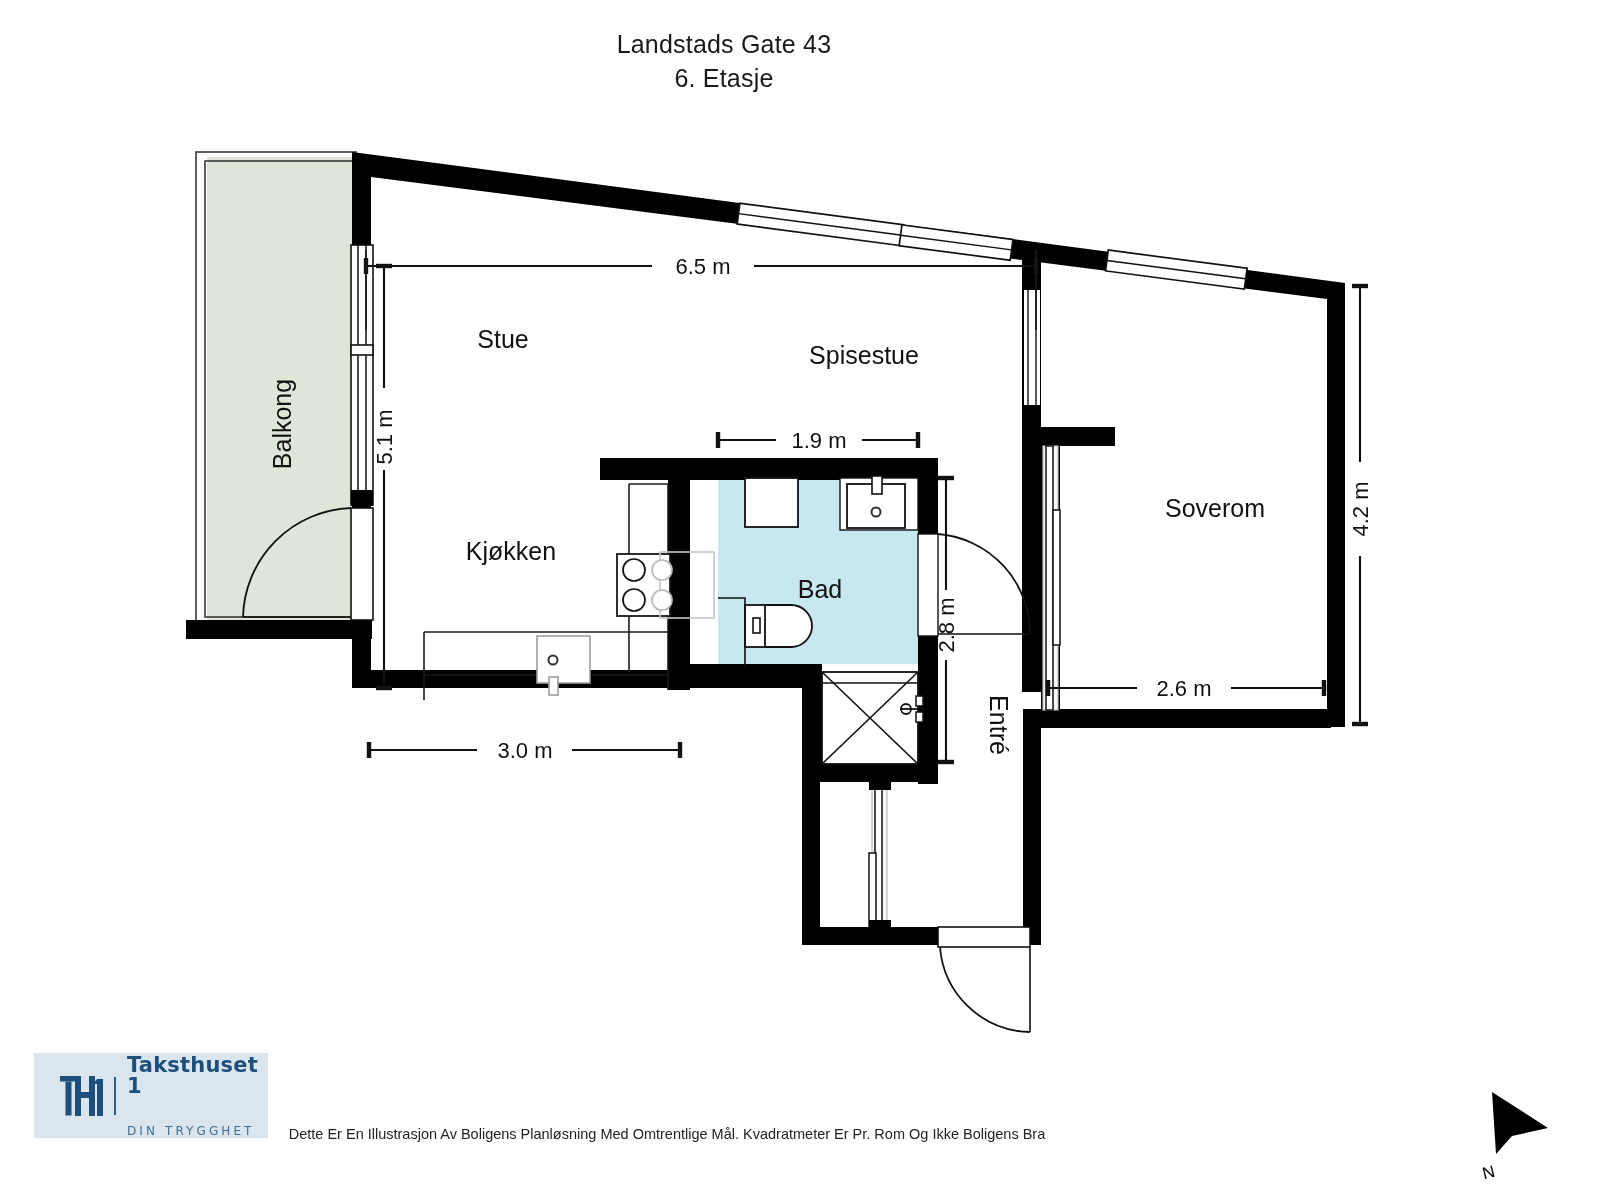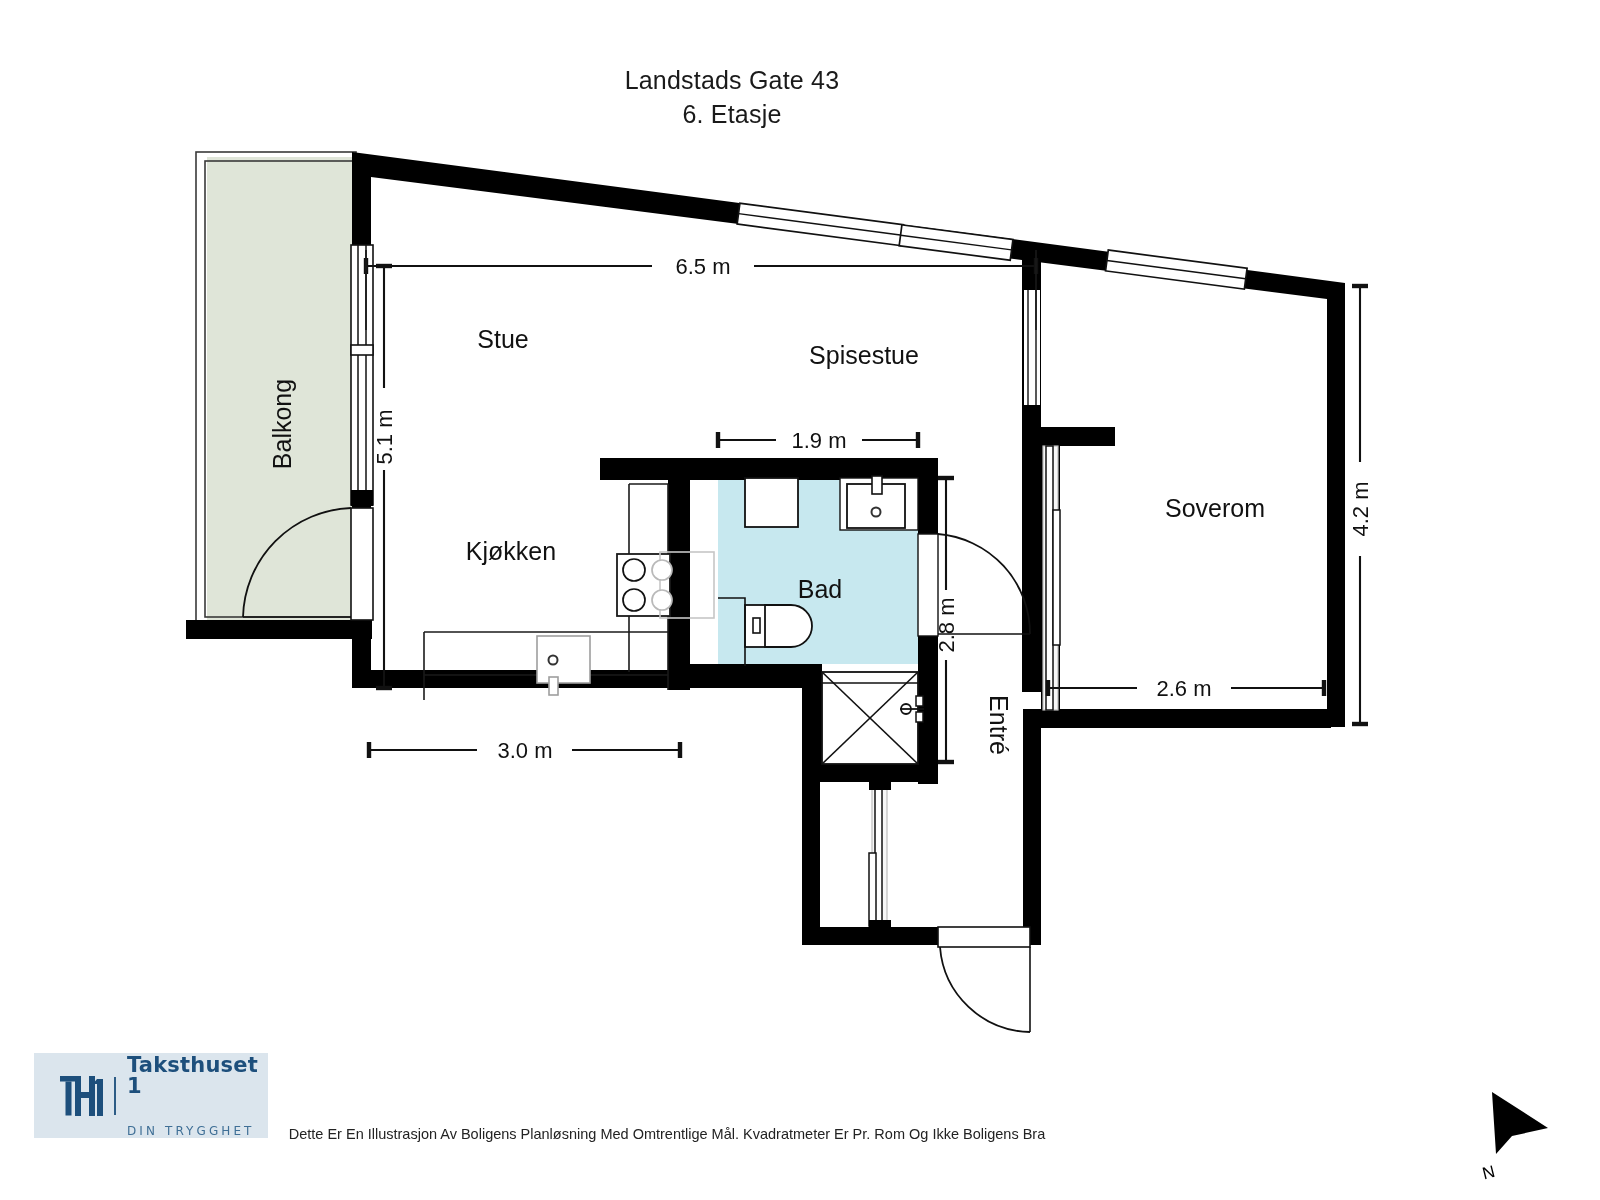--- a/index.html
+++ b/index.html
@@ -13,25 +13,24 @@
     position: relative;
     font-family: "Liberation Sans", sans-serif;
     color: #1a1a1a;
     overflow: hidden;
   }
 
   
   #title-block {
     position: absolute;
     top: 28px;
-    left: 8px;
+    left: 0;
     width: 1448px;
     text-align: center;
     line-height: 1.35;
-    margin-top: 36px;
   }
   #title-block .line1 {
     font-size: 25px;
     letter-spacing: 0.2px;
   }
   #title-block .line2 {
     font-size: 25px;
     letter-spacing: 0.2px;
   }
 

